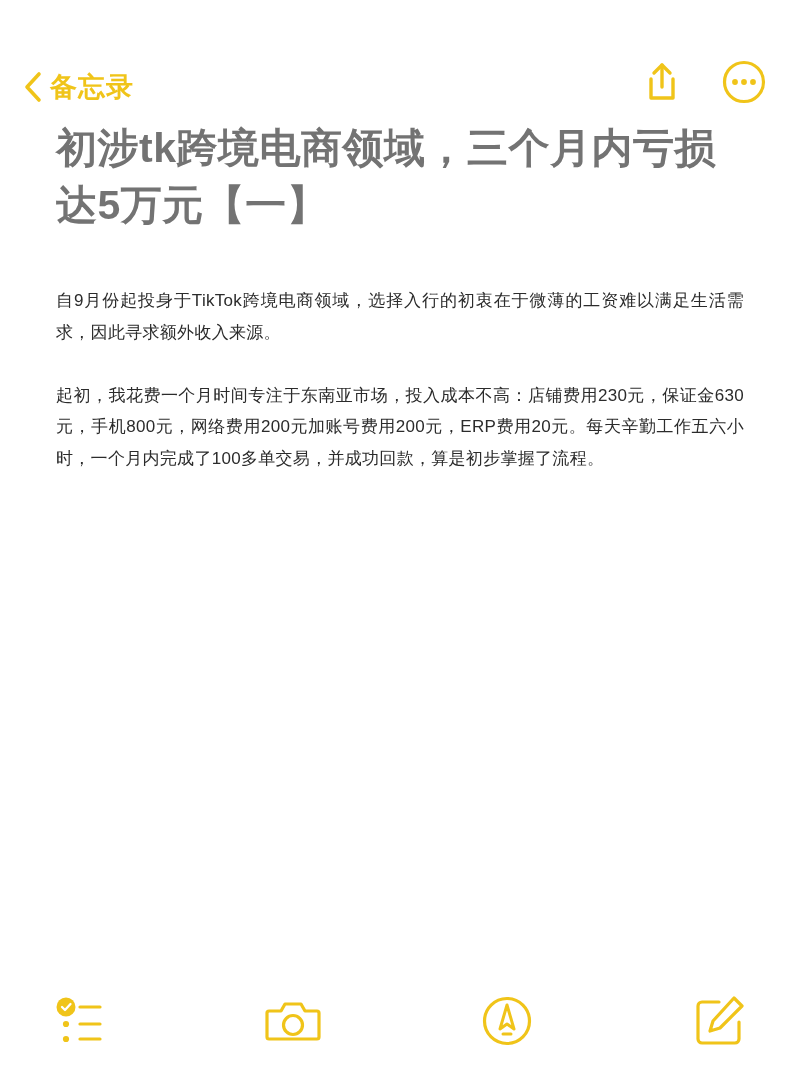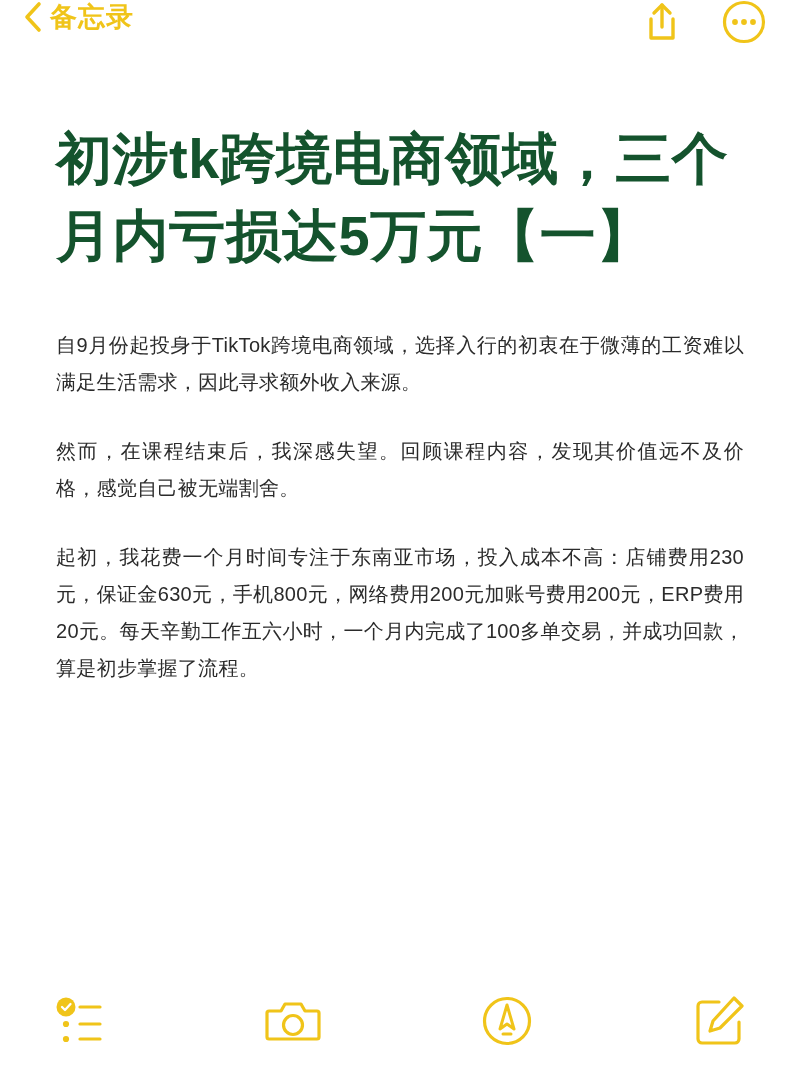--- a/index.html
+++ b/index.html
@@ -13,21 +13,21 @@
     font-family: "Liberation Sans", "DejaVu Sans", sans-serif;
     color: #1a1a1a;
     position: relative;
     overflow: hidden;
   }
 
   
   .navbar {
     height: 104px;
     display: flex;
-    align-items: flex-start;
+    align-items: flex-end;
     justify-content: space-between;
     padding: 0 34px 0 20px;
     box-sizing: border-box;
   }
   .nav-left {
     display: flex;
     align-items: center;
     gap: 4px;
     cursor: pointer;
   }
@@ -55,30 +55,30 @@
     align-items: center;
     justify-content: center;
   }
 
   
   .article {
     padding: 16px 56px 0 56px;
     box-sizing: border-box;
   }
   .title {
-    font-size: 56px;
+    font-size: 41px;
     font-weight: 700;
     line-height: 1.38;
     letter-spacing: 0.5px;
-    color: #14532d;
+    color: #737373;
     margin: 0 0 52px 0;
     word-break: break-all;
   }
   .para {
-    font-size: 20px;
+    font-size: 17px;
     line-height: 1.85;
     color: #2b2b2b;
     margin: 0 0 32px 0;
     letter-spacing: 0.3px;
     word-break: break-all;
     text-align: justify;
   }
   .para:last-child { margin-bottom: 0; }
 
   
@@ -134,21 +134,20 @@
         <circle cx="31" cy="22" r="2.9" fill="#f0c419"></circle>
       </svg>
     </span>
   </div>
 </div>
 
 <div class="article">
   <h1 class="title">初涉tk跨境电商领域，三个月内亏损达5万元【一】</h1>
 
   <p class="para">自9月份起投身于TikTok跨境电商领域，选择入行的初衷在于微薄的工资难以满足生活需求，因此寻求额外收入来源。</p>
-  <p class="para">然而，在课程结束后，我深感失望。回顾课程内容，发现其价值远不及价格，感觉自己被无端割舍。</p>
   <p class="para">起初，我花费一个月时间专注于东南亚市场，投入成本不高：店铺费用230元，保证金630元，手机800元，网络费用200元加账号费用200元，ERP费用20元。每天辛勤工作五六小时，一个月内完成了100多单交易，并成功回款，算是初步掌握了流程。</p>
 </div>
 
 <div class="toolbar">
 
   <span class="tool">
     <svg width="54" height="54" viewBox="0 0 54 54" fill="none" xmlns="http://www.w3.org/2000/svg">
       <circle cx="13" cy="13" r="9.5" fill="#f0c419"></circle>
       <path d="M9 13 L12 16 L17.5 10" stroke="#ffffff" stroke-width="2.3" stroke-linecap="round" stroke-linejoin="round"></path>
       <path d="M27 13 L47 13" stroke="#f0c419" stroke-width="3.2" stroke-linecap="round"></path>

